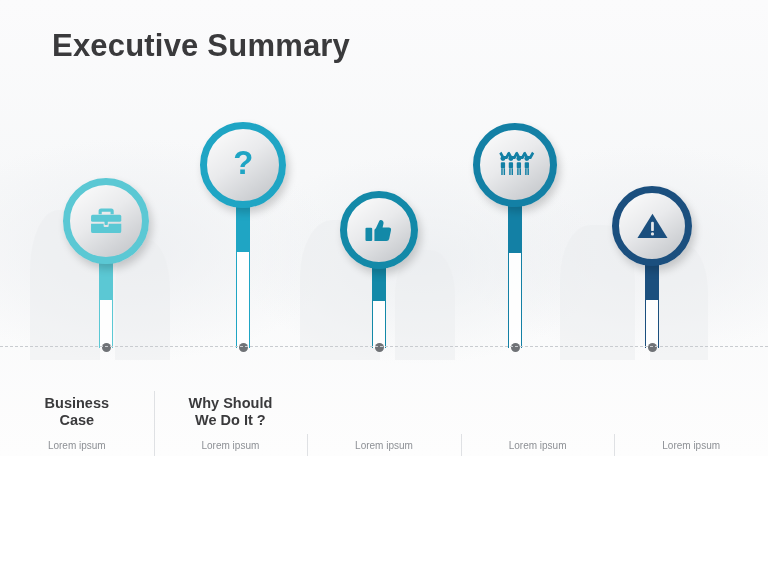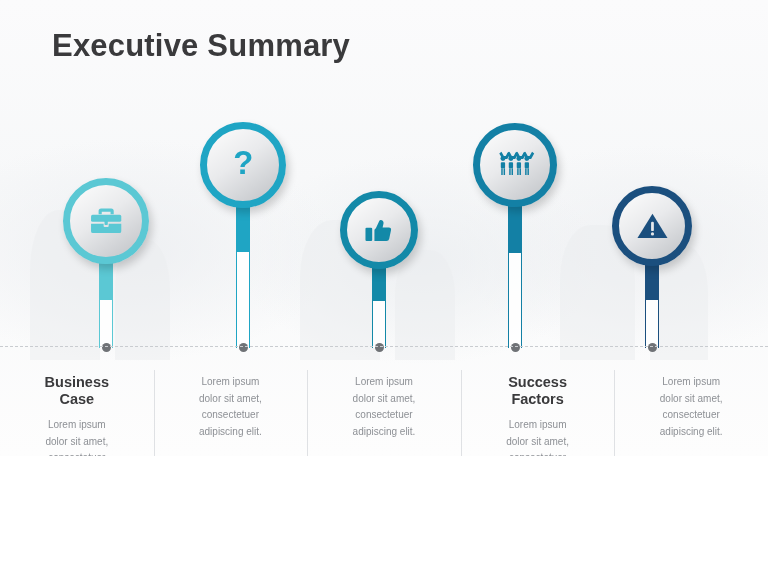--- a/index.html
+++ b/index.html
@@ -129,20 +129,21 @@
   }
 
   
   #columns {
     position: absolute;
     left: 0;
     top: 374px;
     width: 768px;
     height: 130px;
     display: flex;
+    align-items: flex-end;
   }
   .col {
     flex: 1 1 0;
     position: relative;
     padding: 0 12px;
     box-sizing: border-box;
     text-align: center;
   }
   .col + .col::before {
     content: "";
@@ -268,34 +269,34 @@
   <div id="columns">
       <div class="col">
         <div class="col-title">Business
 Case</div>
         <div class="col-body">Lorem ipsum
 dolor sit amet,
 consectetuer
 adipiscing elit.</div>
       </div>
       <div class="col">
-        <div class="col-body">Lorem ipsum
-dolor sit amet,
-consectetuer
-adipiscing elit.</div>
-      </div>
-      <div class="col">
-        <div class="col-body">Lorem ipsum
-dolor sit amet,
-consectetuer
-adipiscing elit.</div>
-      </div>
-      <div class="col">
-        <div class="col-title">Success
-Factors</div>
+        <div class="col-title">Why Should
+We Do It ?</div>
+        <div class="col-body">Lorem ipsum
+dolor sit amet,
+consectetuer
+adipiscing elit.</div>
+      </div>
+      <div class="col">
+        <div class="col-body">Lorem ipsum
+dolor sit amet,
+consectetuer
+adipiscing elit.</div>
+      </div>
+      <div class="col">
         <div class="col-body">Lorem ipsum
 dolor sit amet,
 consectetuer
 adipiscing elit.</div>
       </div>
       <div class="col">
         <div class="col-body">Lorem ipsum
 dolor sit amet,
 consectetuer
 adipiscing elit.</div>

